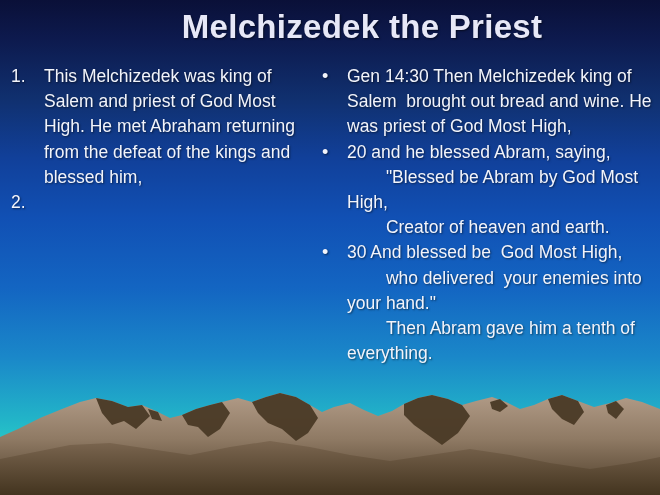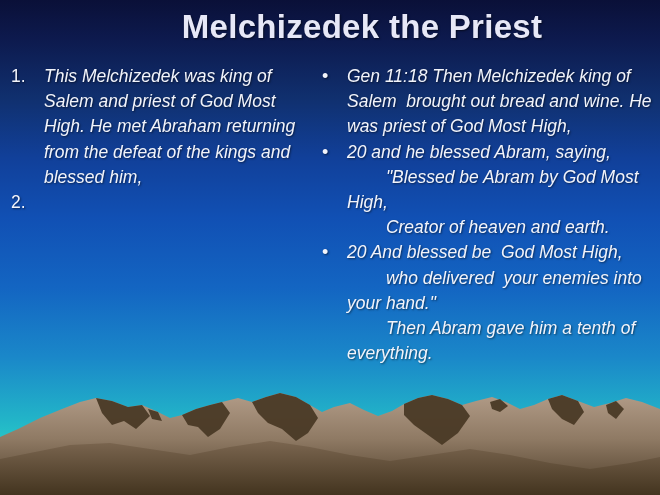--- a/index.html
+++ b/index.html
@@ -102,21 +102,20 @@
   }
   .bul-marker {
     width: 25px;
     padding-left: 8px;
     font-size: 18px;
     line-height: 25.2px;
   }
   .body {
     flex: 1 1 auto;
     white-space: pre-wrap;
-    font-style: italic;
   }
 </style>
 </head>
 <body>
 
 <div id="slide">
 
   <svg id="scenery" viewBox="0 0 660 110" preserveAspectRatio="none" xmlns="http://www.w3.org/2000/svg">
     <defs>
       <linearGradient id="gLight" x1="0" y1="0" x2="0" y2="1">
@@ -167,33 +166,33 @@
       <div class="item">
         <span class="marker num-marker">2.</span>
       </div>
 
     </div>
 
     <div class="col" id="col-right">
 
       <div class="item">
         <span class="marker bul-marker">•</span>
-        <span class="body">Gen 11:18 Then Melchizedek king of Salem  brought out bread and wine. He was priest of God Most High,</span>
+        <span class="body">Gen 14:30 Then Melchizedek king of Salem  brought out bread and wine. He was priest of God Most High,</span>
       </div>
 
       <div class="item">
         <span class="marker bul-marker">•</span>
         <span class="body">20 and he blessed Abram, saying,
         "Blessed be Abram by God Most High,
         Creator of heaven and earth.</span>
       </div>
 
       <div class="item">
         <span class="marker bul-marker">•</span>
-        <span class="body">20 And blessed be  God Most High,
+        <span class="body">30 And blessed be  God Most High,
         who delivered  your enemies into your hand."
         Then Abram gave him a tenth of everything.</span>
       </div>
 
     </div>
   </div>
 
 </div>
 
 </body></html>

